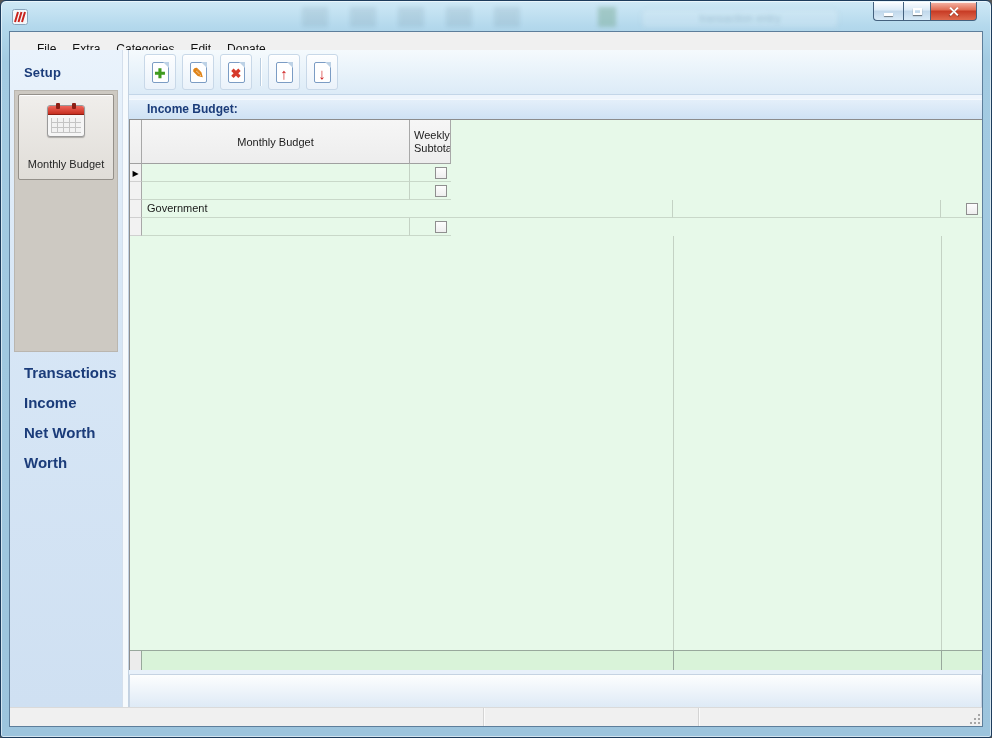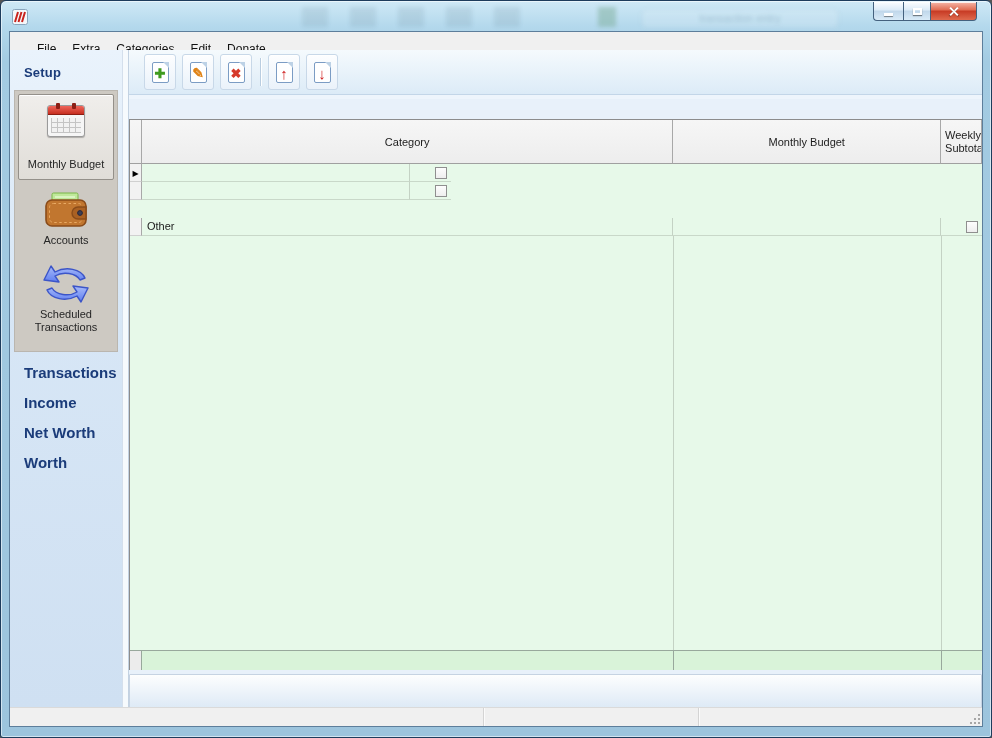--- a/index.html
+++ b/index.html
@@ -166,45 +166,21 @@
                 <div class="icon-calendar">
                   <div class="cal-top"></div>
                   <div class="cal-peg" style="left:8px"></div>
                   <div class="cal-peg" style="right:8px"></div>
                   <div class="cal-grid"></div>
                 </div>
               </div>
               <div class="panel-item" style="top:62px"><span class="panel-label">Monthly Budget</span></div>
             </div>
 
-            <div class="panel-item" style="top:100px">
-              <svg width="48" height="40" viewBox="0 0 48 40">
-                <rect x="10" y="2" width="26" height="11" rx="1.5" fill="#bfe89a" stroke="#7ab648"></rect>
-                <line x1="13" y1="6" x2="33" y2="6" stroke="#daf4c0" stroke-width="2"></line>
-                <rect x="4" y="9" width="40" height="26" rx="6" fill="#c1762f" stroke="#8a4c1a" stroke-width="1.6"></rect>
-                <rect x="7.5" y="12.5" width="33" height="19" rx="4" fill="none" stroke="#e8a963" stroke-width="1" stroke-dasharray="2.5,2.5"></rect>
-                <path d="M44,16 v12 h-8 a6,6 0 0 1 0,-12 z" fill="#aa6123" stroke="#8a4c1a" stroke-width="1.4"></path>
-                <circle cx="38" cy="22" r="2.4" fill="#3e3e52" stroke="#26263a"></circle>
-              </svg>
-              <div class="panel-label">Accounts</div>
-            </div>
-
-            <div class="panel-item" style="top:172px">
-              <svg width="52" height="42" viewBox="0 0 52 42">
-                <defs>
-                  <linearGradient id="sg" x1="0" y1="0" x2="0" y2="1">
-                    <stop offset="0" stop-color="#a9bcf9"></stop>
-                      <stop offset="1" stop-color="#5f7ef0"></stop>
-                  </linearGradient>
-                </defs>
-                <path d="M45,15 C41,6 26,3 15,9 L11,3 L4,17 L19,19 L15,13 C23,8 36,10 40,17 Z" fill="url(#sg)" stroke="#3c55c8" stroke-width="1.4" stroke-linejoin="round"></path>
-                <path d="M7,27 C11,36 26,39 37,33 L41,39 L48,25 L33,23 L37,29 C29,34 16,32 12,25 Z" fill="url(#sg)" stroke="#3c55c8" stroke-width="1.4" stroke-linejoin="round"></path>
-              </svg>
-              <div class="panel-label" style="width:90px;margin:0 auto">Scheduled Transactions</div>
-            </div>
+
           </div>
 
           <div class="nav-link" style="top:314px">Transactions</div>
           <div class="nav-link" style="top:344px">Income</div>
           <div class="nav-link" style="top:374px">Net Worth</div>
           <div class="nav-link" style="top:404px">Worth</div>
         </div>
 
         <div class="splitter"></div>
 
@@ -233,46 +209,55 @@
                 </div>
             </div>
             <div class="tb-btn" style="left:177px">
               <div class="tb-page">
                   <span class="tb-glyph g-arrow">↓</span>
                 </div>
             </div>
           </div>
 
           <div class="section-spacer"></div>
+          <div class="section-bar">
+            <span class="section-title">Income Budget:</span>
+          </div>
 
           <div class="grid">
             <div class="g-header">
               <div class="hcell gutter"></div>
-              <div class="hcell cat">Category</div>
               <div class="hcell mon">Monthly Budget</div>
               <div class="hcell wk">Weekly Subtotals</div>
             </div>
 
             <div class="grid-row" style="top:44px">
               <div class="cell gutter"><span class="ptr">▶</span></div>
               <div class="cell mon"></div>
               <div class="cell wk">
                   <span class="checkbox"></span>
                 </div>
             </div>
             <div class="grid-row" style="top:62px">
               <div class="cell gutter"></div>
               <div class="cell mon"></div>
               <div class="cell wk">
                   <span class="checkbox"></span>
                 </div>
             </div>
+            <div class="grid-row" style="top:80px">
+              <div class="cell gutter"></div>
+              <div class="cell cat">Government</div>
+              <div class="cell mon"></div>
+              <div class="cell wk">
+                  <span class="checkbox"></span>
+                </div>
+            </div>
             <div class="grid-row" style="top:98px">
               <div class="cell gutter"></div>
-              <div class="cell cat">Other</div>
               <div class="cell mon"></div>
               <div class="cell wk">
                   <span class="checkbox"></span>
                 </div>
             </div>
 
             <div class="vline" style="left:543px"></div>
             <div class="vline" style="left:811px"></div>
 
             <div class="g-footer">

